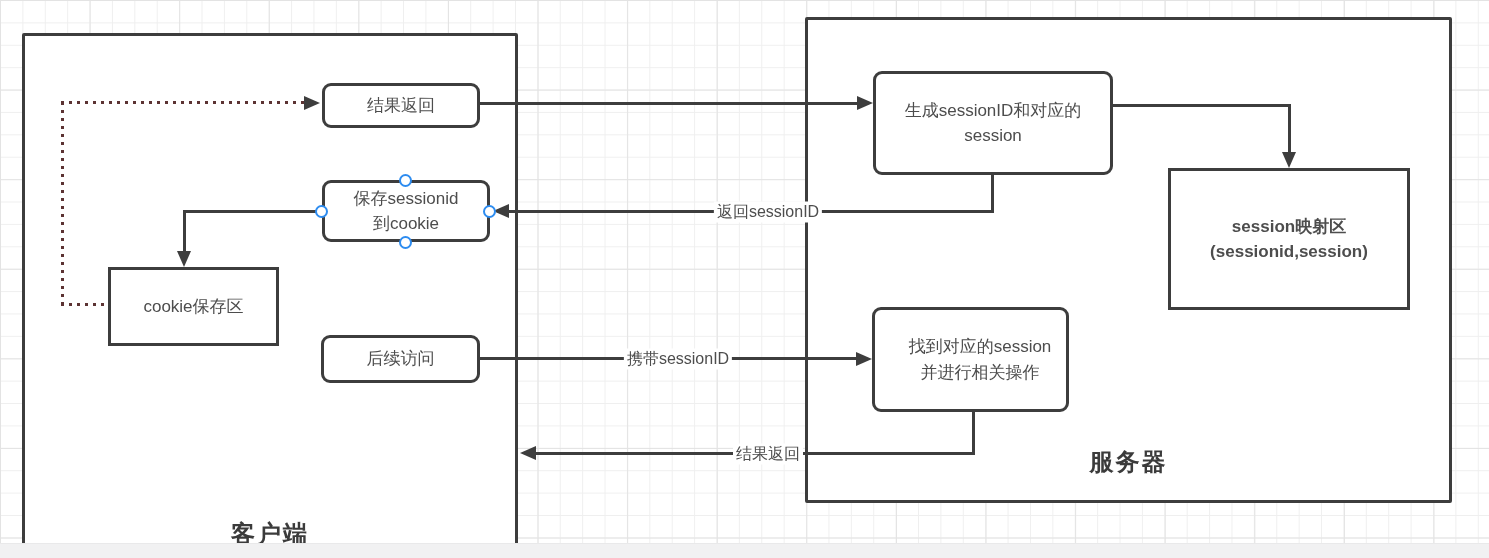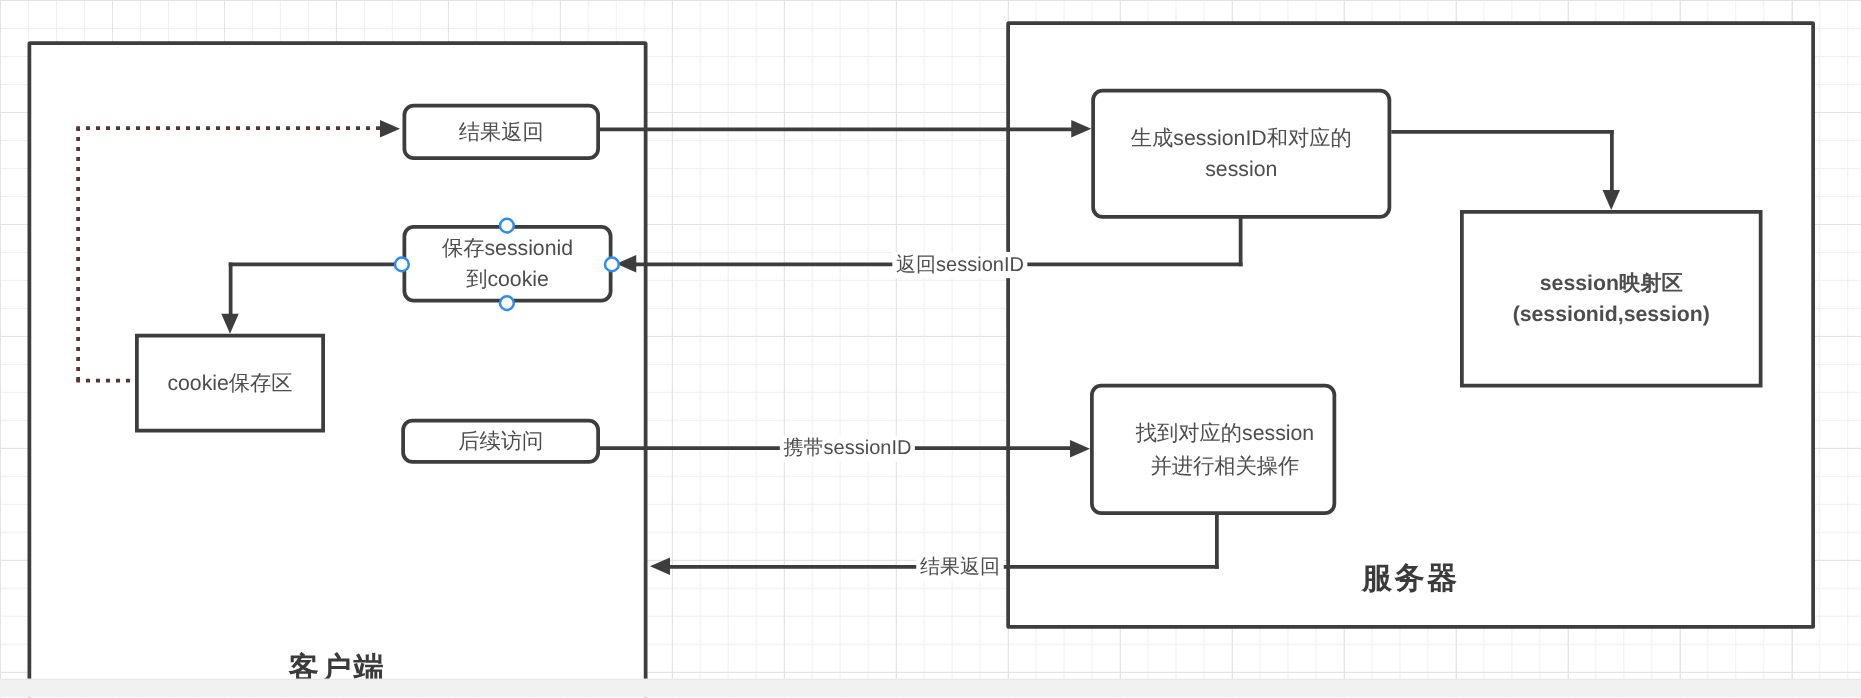--- a/index.html
+++ b/index.html
@@ -78,25 +78,25 @@
   <div class="node rounded" style="left:322px;top:180px;width:168px;height:62px;">
     <span class="node-label">保存sessionid
 到cookie</span>
   </div>
 
   <div class="handle" style="left:399px;top:174px;"></div>
   <div class="handle" style="left:315px;top:205px;"></div>
   <div class="handle" style="left:483px;top:205px;"></div>
   <div class="handle" style="left:399px;top:236px;"></div>
 
-  <div class="node" style="left:108px;top:267px;width:152px;height:79px;">
+  <div class="node" style="left:108px;top:267px;width:171px;height:79px;">
     <span class="node-label">cookie保存区</span>
   </div>
 
-  <div class="node rounded" style="left:321px;top:335px;width:159px;height:36px;">
+  <div class="node rounded" style="left:321px;top:335px;width:159px;height:48px;">
     <span class="node-label">后续访问</span>
   </div>
 
   <div class="node rounded" style="left:873px;top:71px;width:240px;height:104px;">
     <span class="node-label">生成sessionID和对应的
 session</span>
   </div>
 
   <div class="node" style="left:1168px;top:168px;width:242px;height:142px;font-weight:bold;">
     <span class="node-label">session映射区

